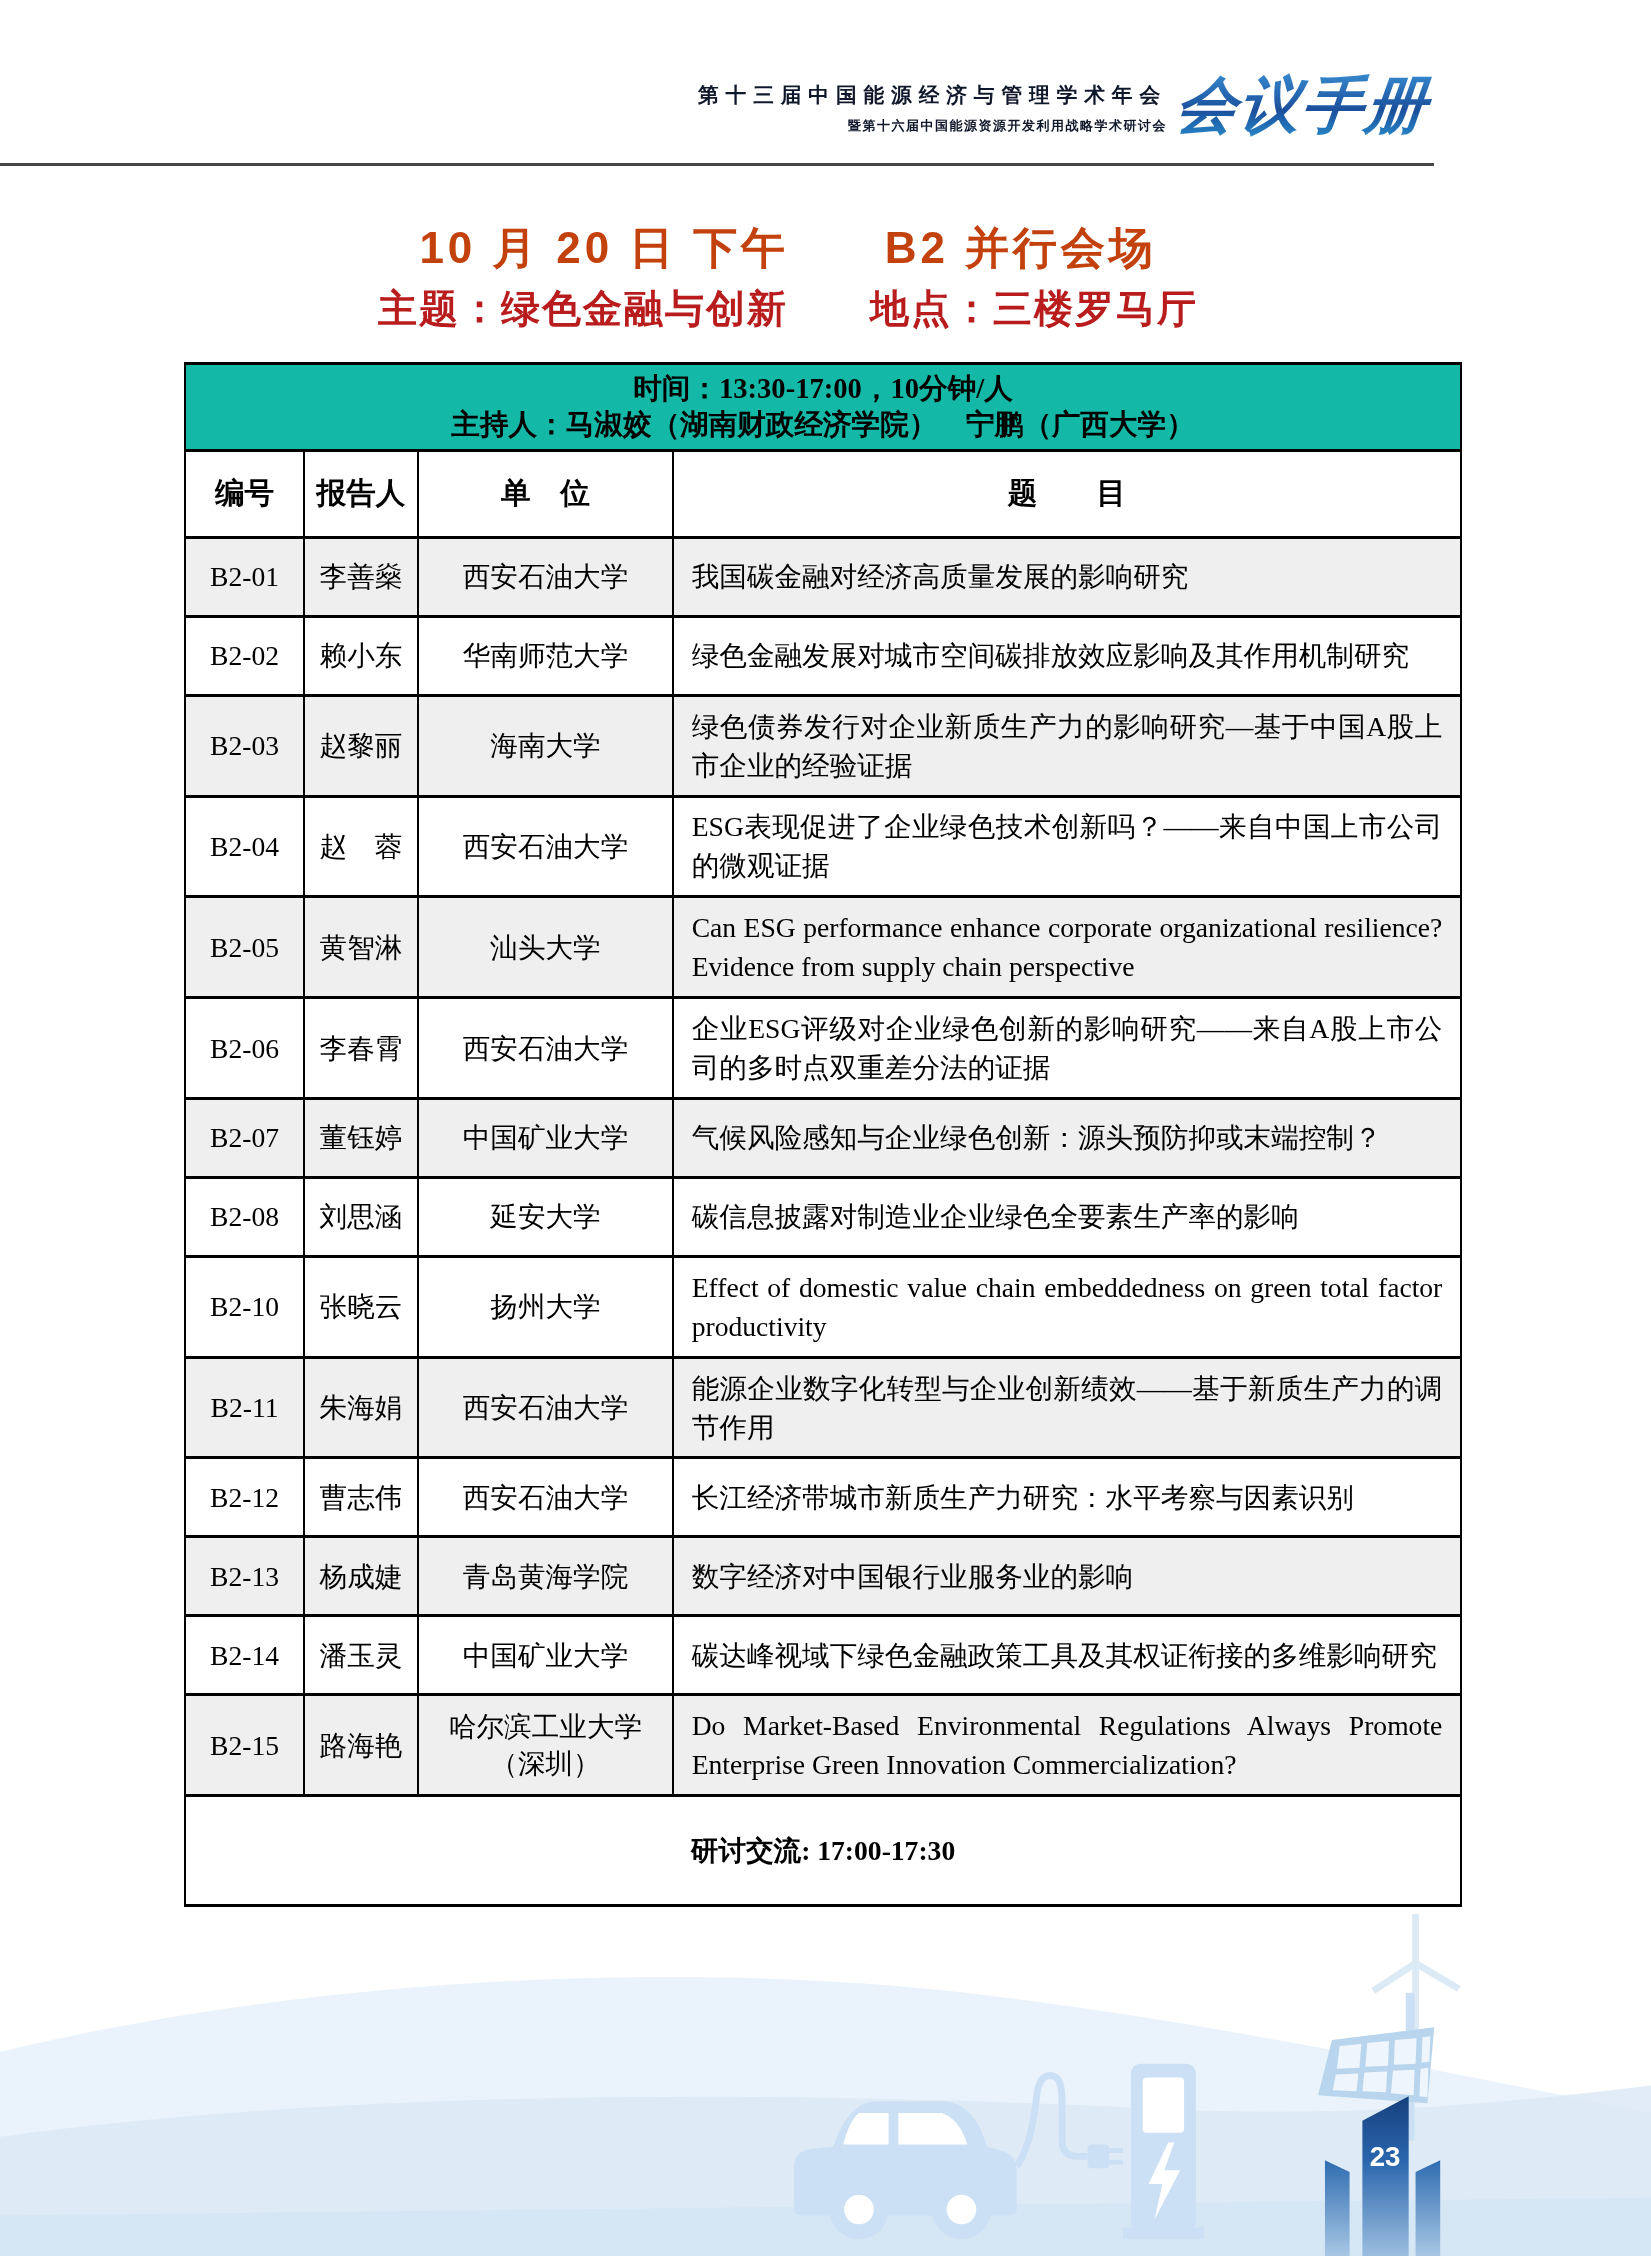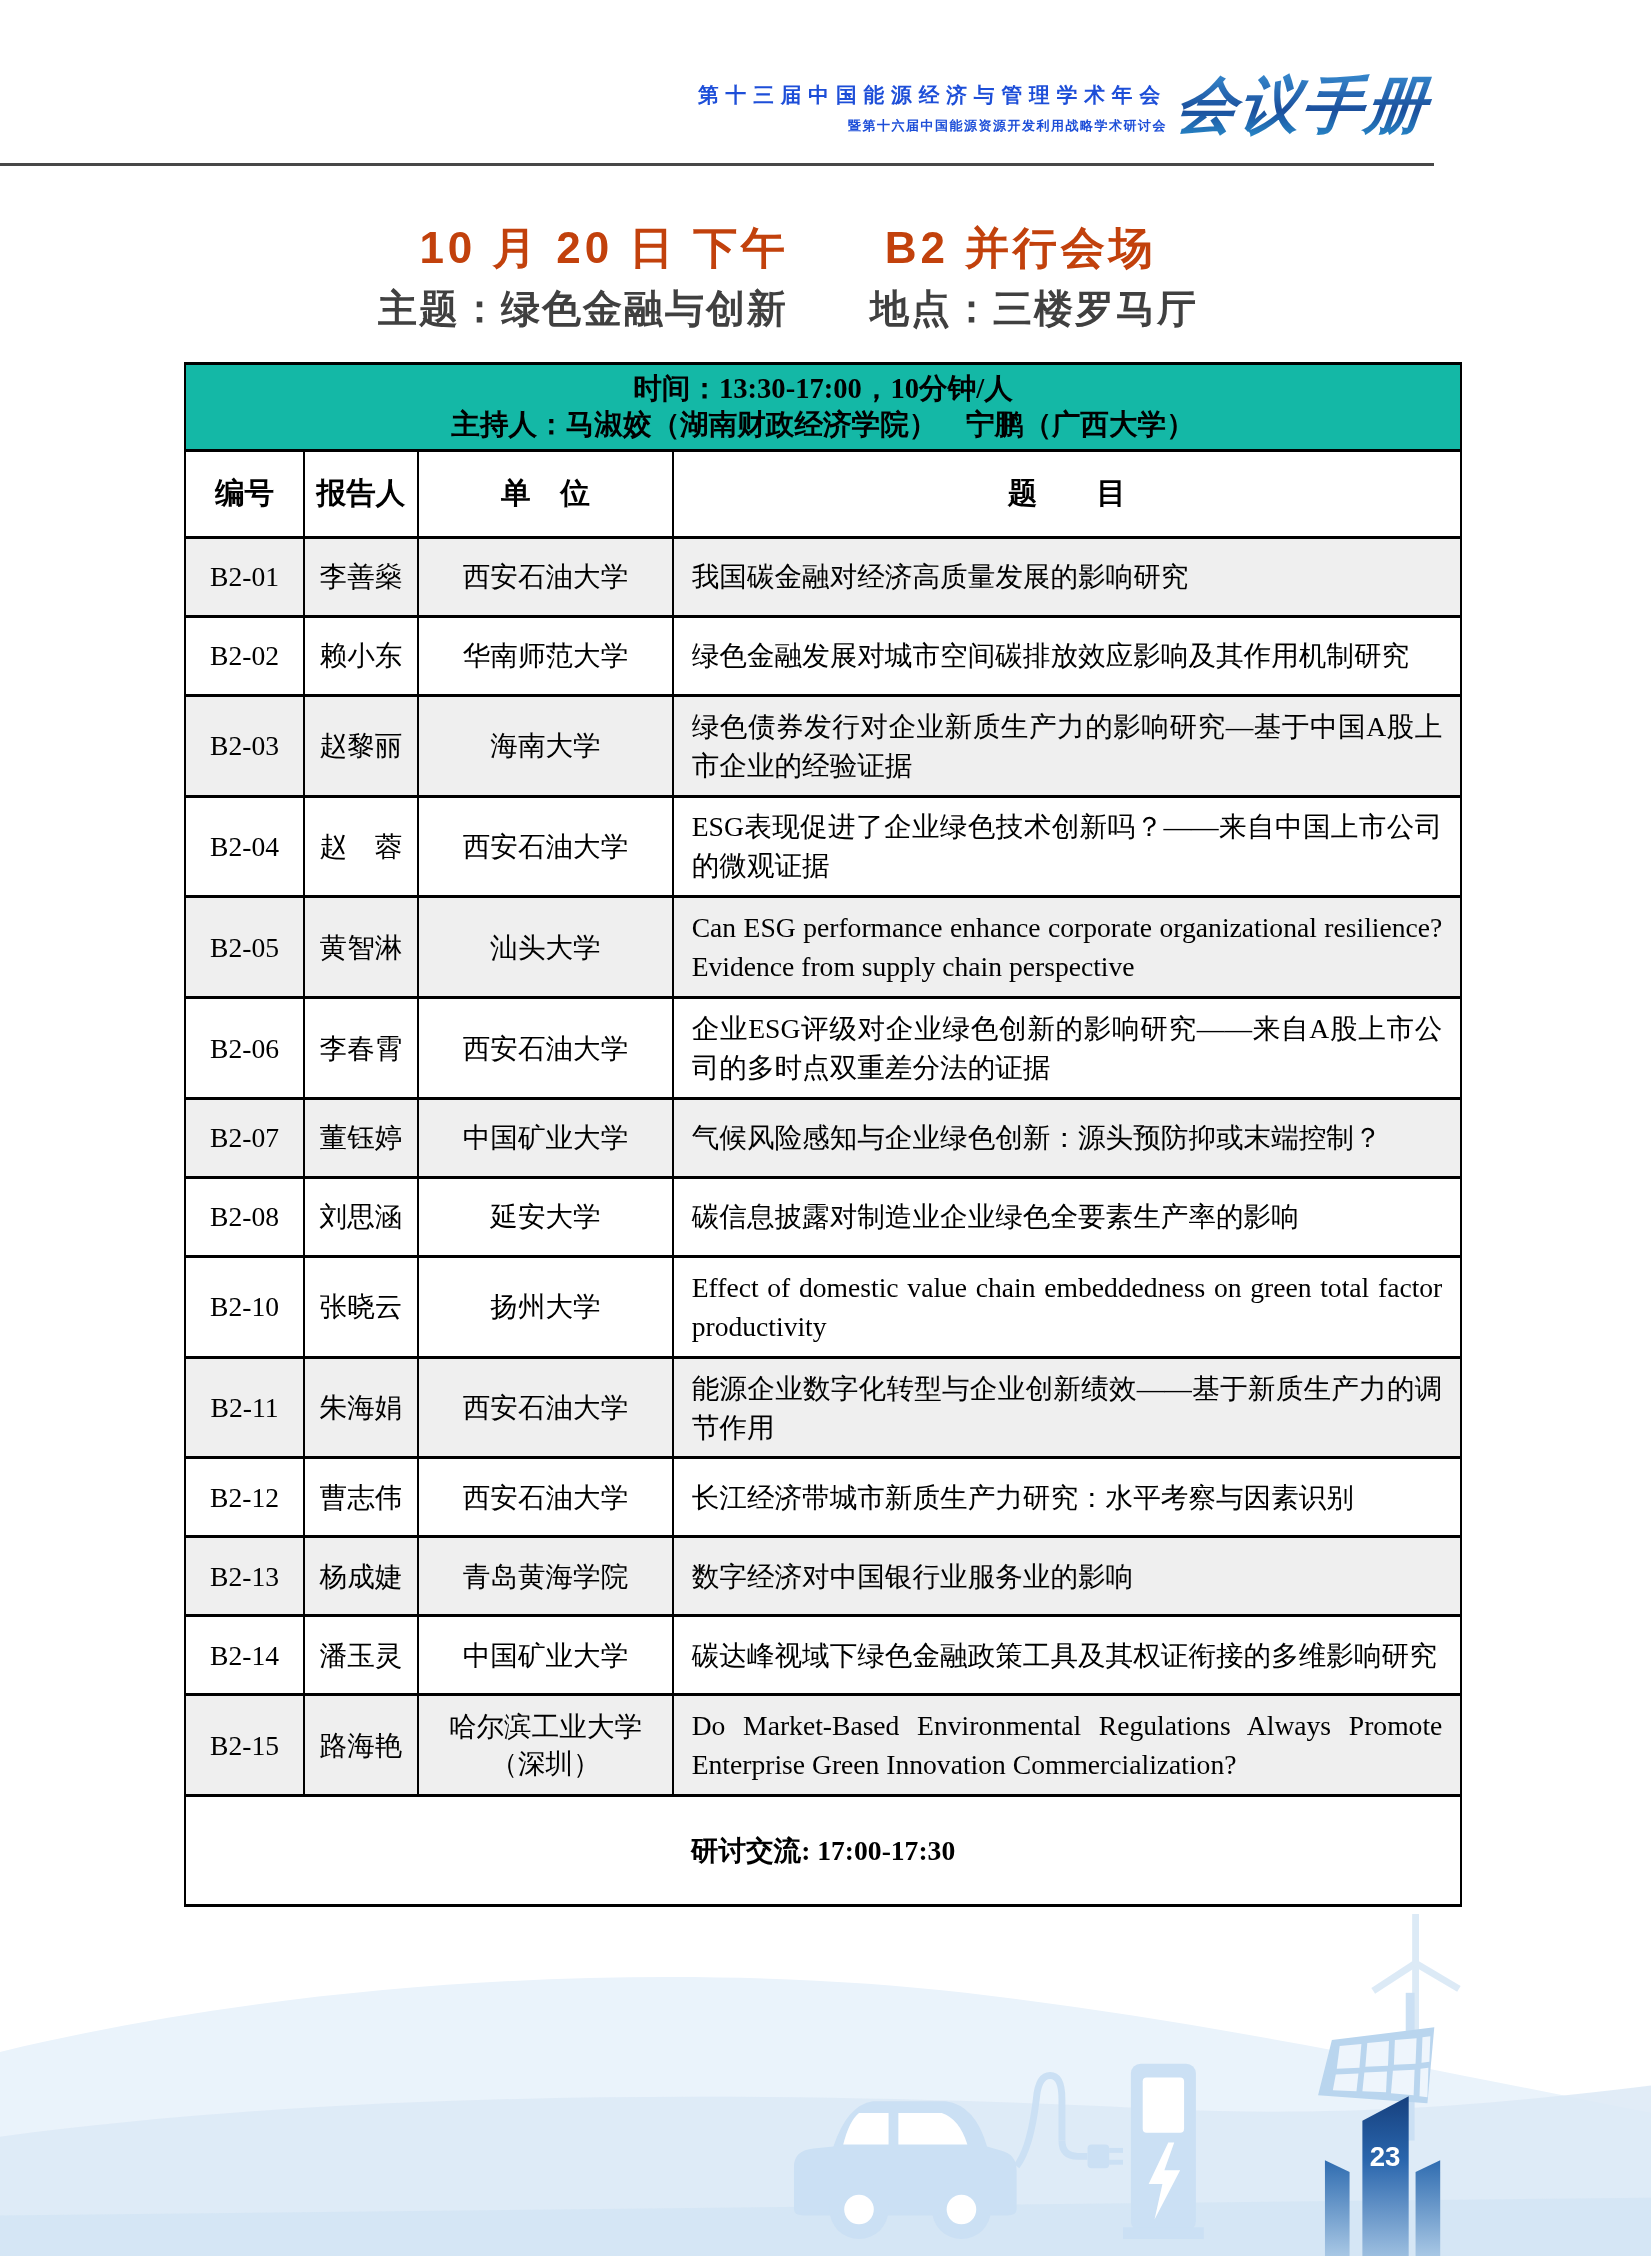--- a/index.html
+++ b/index.html
@@ -5,21 +5,21 @@
   * { margin:0; padding:0; box-sizing:border-box; }
   body { background:#fff; }
   .page {
     position:relative; width:1652px; height:2257px;
     background:#ffffff; overflow:hidden;
     font-family:"Liberation Serif", serif; color:#000;
   }
   
   .hdr-lines {
     position:absolute; top:81px; right:485px; text-align:right;
-    font-family:"Liberation Sans", sans-serif; font-weight:bold; color:#1d4ed8;
+    font-family:"Liberation Sans", sans-serif; font-weight:bold; color:#0f172a;
   }
   .hdr-line1 { font-size:20.7px; letter-spacing:6.9px; }
   .hdr-line2 { font-size:13px; letter-spacing:1.5px; margin-top:7.9px; }
   .brand {
     position:absolute; top:65px; left:1176px; width:266px;
     font-family:"Liberation Sans", sans-serif; font-weight:bold; font-style:italic;
     font-size:61px; letter-spacing:2px; transform:skewX(-6deg);
     background:linear-gradient(180deg,#3c95d8 0%,#1b4f9c 55%,#2b9ad6 100%);
     -webkit-background-clip:text; background-clip:text; color:transparent;
     white-space:nowrap;
@@ -27,21 +27,21 @@
   .hdr-rule { position:absolute; top:163px; left:0; width:1434px; height:3px; background:#474747; }
   
   .session-title {
     position:absolute; top:219px; left:0; width:1576px; text-align:center;
     font-family:"Liberation Sans", sans-serif; font-weight:bold;
     font-size:44px; letter-spacing:3.9px; color:#c2410c; white-space:nowrap;
   }
   .session-subtitle {
     position:absolute; top:282px; left:0; width:1576px; text-align:center;
     font-family:"Liberation Sans", sans-serif; font-weight:bold;
-    font-size:39px; letter-spacing:2px; color:#404040; white-space:nowrap;
+    font-size:39px; letter-spacing:2px; color:#b91c1c; white-space:nowrap;
   }
   
   table.session {
     position:absolute; left:184px; top:362px; width:1277px;
     border-collapse:collapse; table-layout:fixed; z-index:2;
   }
   table.session td, table.session th {
     border:2px solid #000; border-top-width:3px; border-bottom-width:3px;
     vertical-align:middle; font-size:27.6px; background:transparent;
   }

